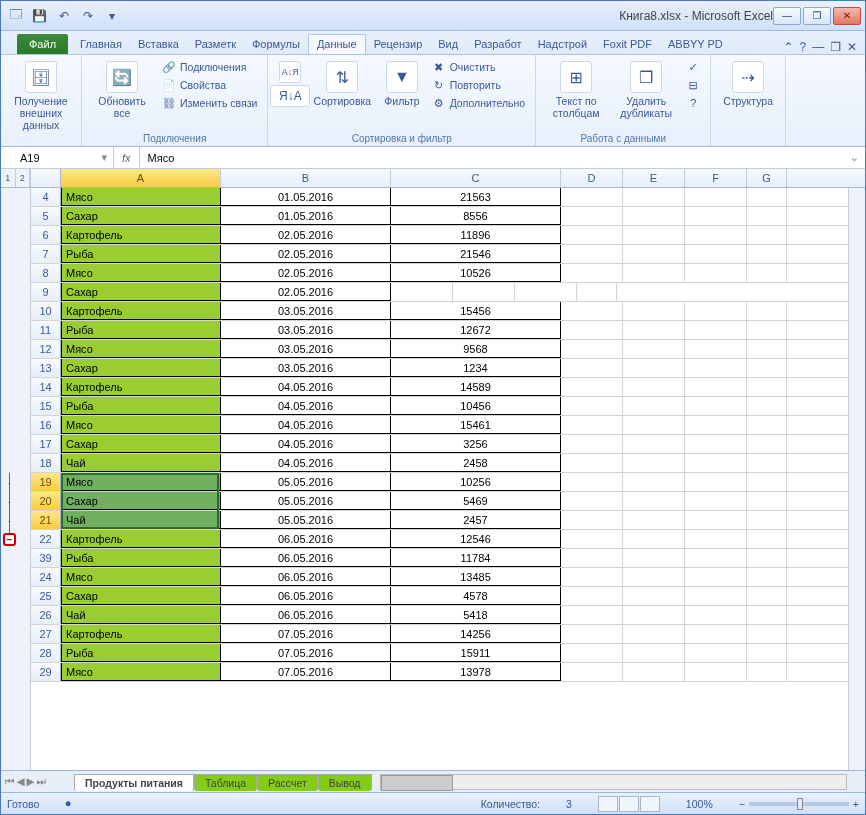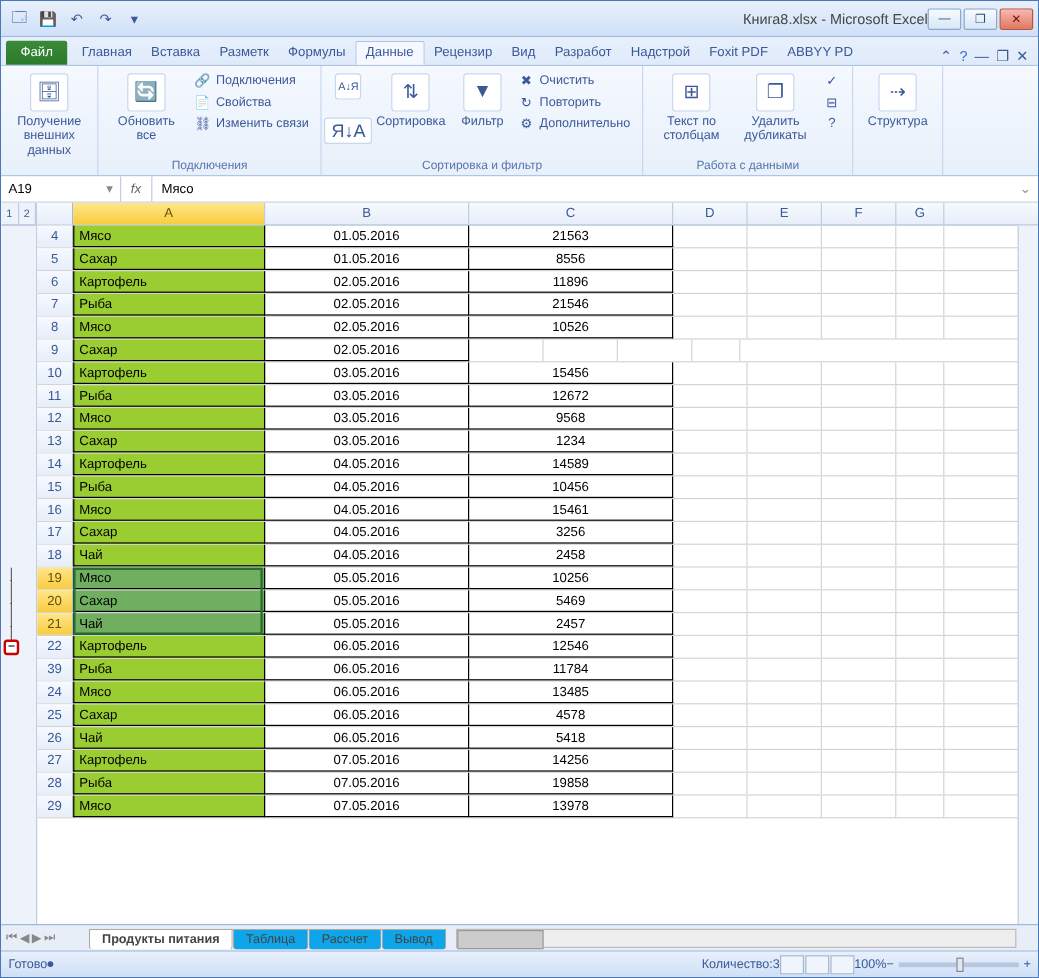--- a/index.html
+++ b/index.html
@@ -8,37 +8,37 @@
   .window { width: 866px; height: 815px; border: 1px solid #4a78b8; background: #fff; display: flex; flex-direction: column; }
   
   .titlebar { height: 30px; background: linear-gradient(#e8f0fb,#cfe0f7); display: flex; align-items: center; padding: 0 4px; border-bottom: 1px solid #9db8de; }
   .titlebar .qat { display: flex; align-items: center; gap: 2px; }
   .qat-btn { width: 22px; height: 22px; display: flex; align-items: center; justify-content: center; font-size: 12px; color: #3b5998; }
   .title-text { flex: 1; text-align: right; font-size: 12px; color: #444; }
   .winbtns { display: flex; gap: 2px; }
   .winbtn { width: 28px; height: 18px; border: 1px solid #8aa8d0; border-radius: 2px; background: linear-gradient(#f7fbff,#d8e6f7); display: flex; align-items: center; justify-content: center; font-size: 10px; color: #2b4a78; }
   .winbtn.close { background: linear-gradient(#f7b8b0,#e07860); border-color: #c05040; color: #7a1000; }
   
-  .ribbon-tabs { height: 24px; background: linear-gradient(#e8f0fb,#dfeafa); display: flex; align-items: end; padding-left: 4px; border-bottom: 1px solid #b0c4e4; font-size: 11px; }
+  .ribbon-tabs { height: 24px; background: linear-gradient(#e8f0fb,#dfeafa); display: flex; align-items: end; padding-left: 16px; border-bottom: 1px solid #b0c4e4; font-size: 11px; }
   .tab { padding: 3px 8px 4px; color: #3b5998; cursor: default; }
   .tab.file { background: linear-gradient(#3a8a3a,#2a7a2a); color: #fff; border-radius: 2px 2px 0 0; margin-right: 4px; padding: 4px 12px; }
   .tab.active { background: #f5f9ff; border: 1px solid #b0c4e4; border-bottom: none; border-radius: 2px 2px 0 0; color: #3b5998; }
   .ribbon-tabs .right { margin-left: auto; display: flex; gap: 6px; padding-right: 8px; align-items: center; color: #3b5998; font-size: 12px; }
   
   .ribbon { height: 92px; background: linear-gradient(#f5f9ff,#e8f0fb); border-bottom: 1px solid #9db8de; display: flex; font-size: 10.5px; color: #3b5998; }
   .group { border-right: 1px solid #c8d8ef; padding: 4px 8px 2px; display: flex; flex-direction: column; justify-content: space-between; }
   .group-label { text-align: center; font-size: 10px; color: #5577aa; padding-top: 2px; }
   .group-body { display: flex; gap: 6px; align-items: flex-start; flex: 1; }
   .bigbtn { display: flex; flex-direction: column; align-items: center; gap: 2px; padding: 2px 4px; text-align: center; max-width: 64px; }
   .bigbtn .icn { width: 32px; height: 32px; background: #fff; border: 1px solid #c8d8ef; border-radius: 3px; display: flex; align-items: center; justify-content: center; font-size: 16px; }
   .smallbtns { display: flex; flex-direction: column; gap: 2px; font-size: 10.5px; }
   .smallbtn { display: flex; align-items: center; gap: 4px; padding: 1px 2px; white-space: nowrap; }
   .smallbtn .si { width: 14px; height: 14px; display: inline-flex; align-items: center; justify-content: center; font-size: 11px; }
   
-  .formula-bar { height: 22px; border-bottom: 1px solid #c0cde0; display: flex; align-items: center; font-size: 11px; background: #fff; }
+  .formula-bar { height: 22px; border-bottom: 1px solid #c0cde0; display: flex; align-items: center; font-size: 11px; background: #fff; padding-left: 13px; }
   .namebox { width: 100px; border-right: 1px solid #c0cde0; padding: 0 6px; height: 100%; display: flex; align-items: center; justify-content: space-between; }
   .fx-lbl { padding: 0 8px; color: #666; font-style: italic; border-right: 1px solid #c0cde0; height: 100%; display: flex; align-items: center; }
   .fx-val { padding: 0 8px; flex: 1; }
   
   .sheet-area { flex: 1; display: flex; overflow: hidden; background: #fff; position: relative; }
   
   .outline-col { width: 30px; border-right: 1px solid #c0cde0; background: #eef3fb; position: relative; font-size: 9px; }
   .outline-hdr { height: 19px; border-bottom: 1px solid #a8b8d0; display: flex; }
   .outline-hdr div { flex: 1; border-right: 1px solid #c0cde0; text-align: center; line-height: 18px; color: #3b5998; }
   .outline-body { position: relative; }
@@ -65,26 +65,26 @@
   .cA.sel { background: #6faf5f; }
   .cB { width: 170px; text-align: center; border: 1px solid #000; border-top: none; border-left: none; }
   .cC { width: 170px; text-align: center; border: 1px solid #000; border-top: none; border-left: none; }
   .cD, .cE, .cF { width: 62px; }
   .cG { width: 40px; }
   
   .selection-border { position: absolute; border: 2px solid #2a6e2a; pointer-events: none; }
   
   .sheet-tabs { height: 22px; border-top: 1px solid #9db8de; display: flex; align-items: center; background: #e8eef7; font-size: 10.5px; }
   .tab-nav { display: flex; gap: 2px; padding: 0 4px; color: #888; }
-  .sheet-tab { padding: 2px 10px; background: #0ea5e9; border: 1px solid #aaa; border-bottom: none; border-radius: 0 0 3px 3px; margin-top: 1px; color: #444; }
+  .sheet-tab { padding: 2px 10px; background: #84cc16; border: 1px solid #aaa; border-bottom: none; border-radius: 0 0 3px 3px; margin-top: 1px; color: #444; }
   .sheet-tab.active { background: #fff; font-weight: bold; margin-left: 24px; }
   .hscroll { flex: 1; margin: 0 18px 0 8px; height: 16px; border: 1px solid #bbb; background: #eee; position: relative; }
   .hscroll::before { content: ''; position: absolute; left: 0; width: 70px; height: 100%; background: #ccc; border: 1px solid #999; }
   
-  .statusbar { height: 22px; background: linear-gradient(#e8f0fb,#cfe0f7); border-top: 1px solid #9db8de; display: flex; align-items: center; font-size: 10.5px; color: #3b5998; padding: 0 6px; gap: 0; }
+  .statusbar { height: 22px; background: linear-gradient(#e8f0fb,#cfe0f7); border-top: 1px solid #9db8de; display: flex; align-items: center; font-size: 10.5px; color: #3b5998; padding: 0 6px; gap: 26px; }
   .statusbar .spacer { flex: 1; }
   .viewbtns { display: flex; gap: 1px; }
   .viewbtn { width: 20px; height: 16px; border: 1px solid #a8b8d0; background: #f0f5fc; }
   .zoom { display: flex; align-items: center; gap: 4px; }
   .zoom-track { width: 100px; height: 4px; background: #b8c8e0; position: relative; }
   .zoom-thumb { position: absolute; left: 48px; top: -4px; width: 6px; height: 12px; background: #e0e8f5; border: 1px solid #888; }
   
   .vscroll { position: absolute; right: 0; top: 19px; bottom: 0; width: 17px; background: #eef3fb; border-left: 1px solid #c0cde0; }
 </style>
 </head>
@@ -160,21 +160,21 @@
               <span>Изменить связи</span>
             </div>
         </div>
       </div>
       <div class="group-label">Подключения</div>
     </div>
     <div class="group">
       <div class="group-body">
         <div class="bigbtn" style="max-width:28px;">
           <div class="icn" style="width:22px;height:22px;font-size:9px;">A↓Я</div>
-          <div class="icn" style="width:40px;height:22px;font-size:15px;margin-top:13px;">Я↓A</div>
+          <div class="icn" style="width:40px;height:22px;font-size:12px;">Я↓A</div>
         </div>
         <div class="bigbtn">
           <div class="icn">⇅</div>
           <span>Сортировка</span>
         </div>
         <div class="bigbtn">
           <div class="icn">▼</div>
           <span>Фильтр</span>
         </div>
         <div class="smallbtns">
@@ -502,21 +502,21 @@
             <div class="cell cC">14256</div>
             <div class="cell cD"></div>
             <div class="cell cE"></div>
             <div class="cell cF"></div>
             <div class="cell cG"></div>
           </div>
           <div class="row">
             <div class="rh">28</div>
             <div class="cell cA">Рыба</div>
             <div class="cell cB">07.05.2016</div>
-            <div class="cell cC">19858</div>
+            <div class="cell cC">15911</div>
             <div class="cell cD"></div>
             <div class="cell cE"></div>
             <div class="cell cF"></div>
             <div class="cell cG"></div>
           </div>
           <div class="row">
             <div class="rh">29</div>
             <div class="cell cA">Мясо</div>
             <div class="cell cB">07.05.2016</div>
             <div class="cell cC">13978</div>

